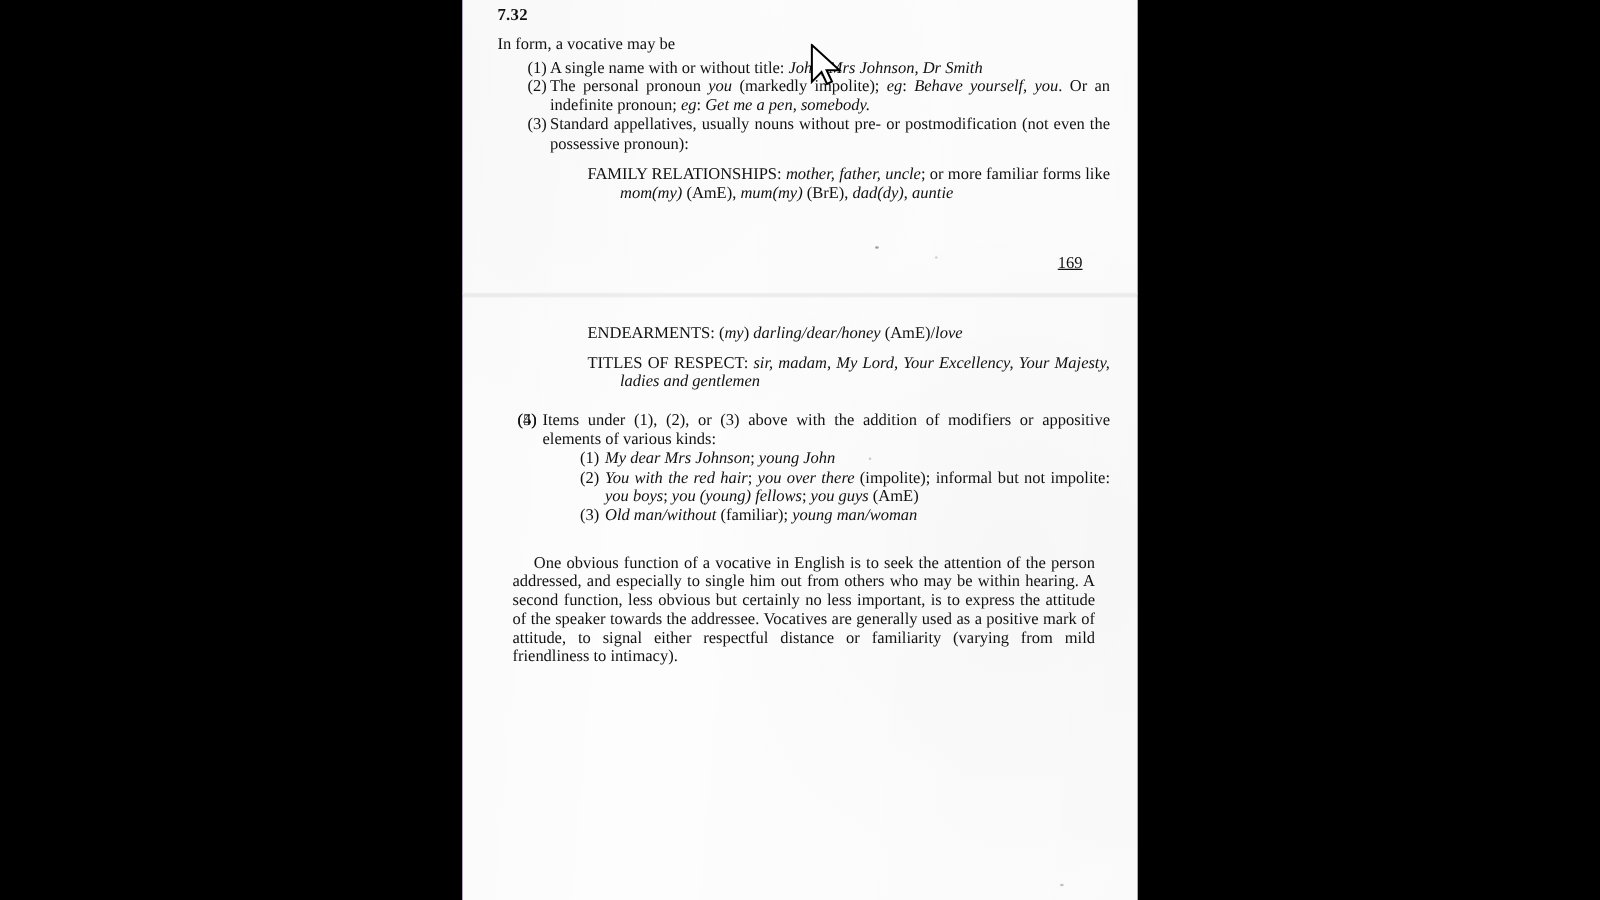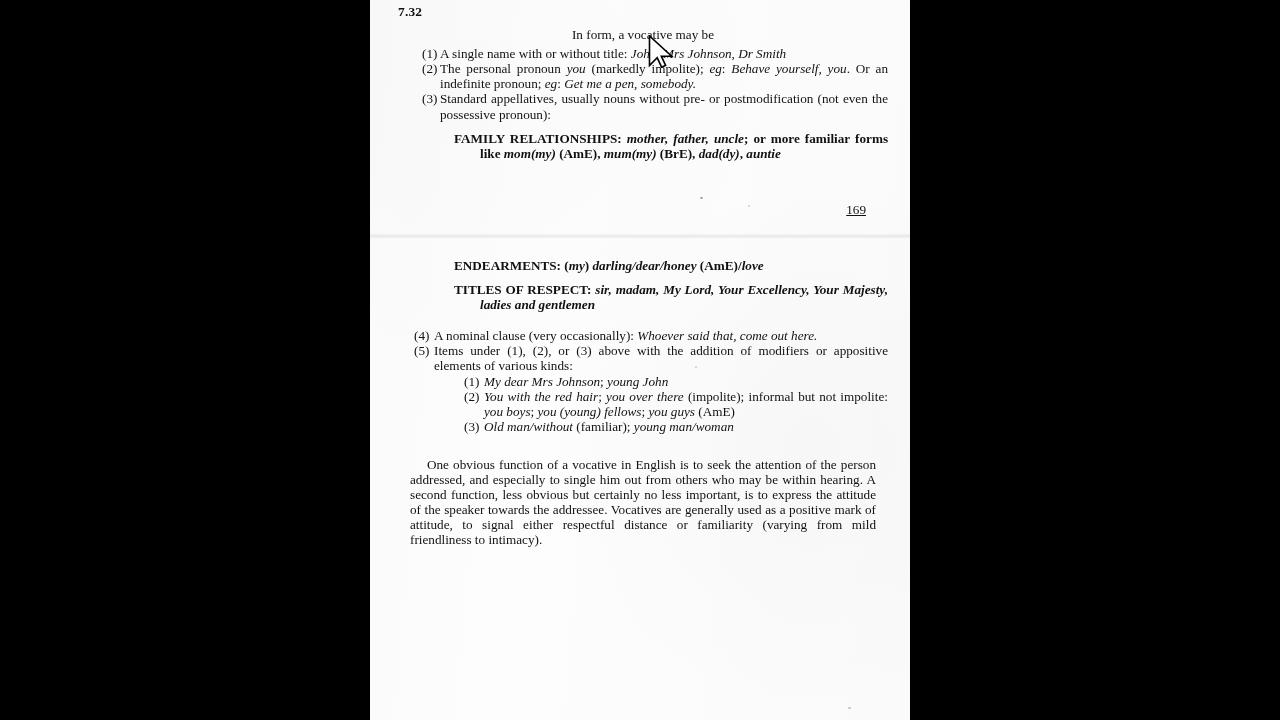--- a/index.html
+++ b/index.html
@@ -51,21 +51,21 @@
     width:490px;         
     color:#111;
     font-size:13.2px;
     line-height:15.1px;
     text-align:justify;
     text-justify:inter-word;
     -webkit-font-smoothing:none;
   }
 
   .sect-num{font-weight:bold;font-size:13.4px;letter-spacing:.2px;}
-  .lead-in{margin-top:2px;text-align:center;}
+  .lead-in{margin-top:2px;text-align:left;}
 
   
   .num-list{list-style:none;margin:0;padding:0;}
   .num-item{
     position:relative;
     padding-left:42px;     
     text-align:justify;
     margin:0;
   }
   .num-item > .mk{
@@ -80,25 +80,24 @@
   .num-list.lvl-outer > .num-item{padding-left:36px;}
   .num-list.lvl-outer > .num-item > .mk{left:16px;}
 
   
   .num-list.lvl-inner{margin-left:52px;}
   .num-list.lvl-inner > .num-item{padding-left:34px;}
   .num-list.lvl-inner > .num-item > .mk{left:14px;}
 
   
   .cat-block{
-    margin-left:56px;       
+    margin-left:72px;       
     text-indent:0;
     padding-left:26px;
     text-align:justify;
-    font-weight:bold;
   }
   .cat-block .hang{margin-left:-26px;}
   .cat-gap{height:9px;}
 
   .para{text-indent:17px;text-align:justify;margin:12px;}
 
   .folio{
     position:absolute;right:22px;
     font-size:13.2px;color:#111;font-weight:normal;text-decoration:underline;
   }
@@ -184,21 +183,20 @@
       </div>
 
       <div class="cat-gap"></div>
 
 
       <div style="height:7px;"></div>
 
       <ul class="num-list lvl-outer">
         <li class="num-item">
           <span class="mk">(4)</span>
-          <span><span>A nominal clause (very occasionally): </span><i>Whoever said that, come out here.</i></span>
         </li>
         <li class="num-item">
           <span class="mk">(5)</span>
           <span>Items under (1), (2), or (3) above with the addition of modifiers or appositive elements of various kinds:</span>
         </li>
       </ul>
 
       <ul class="num-list lvl-inner">
         <li class="num-item">
           <span class="mk">(1)</span>

